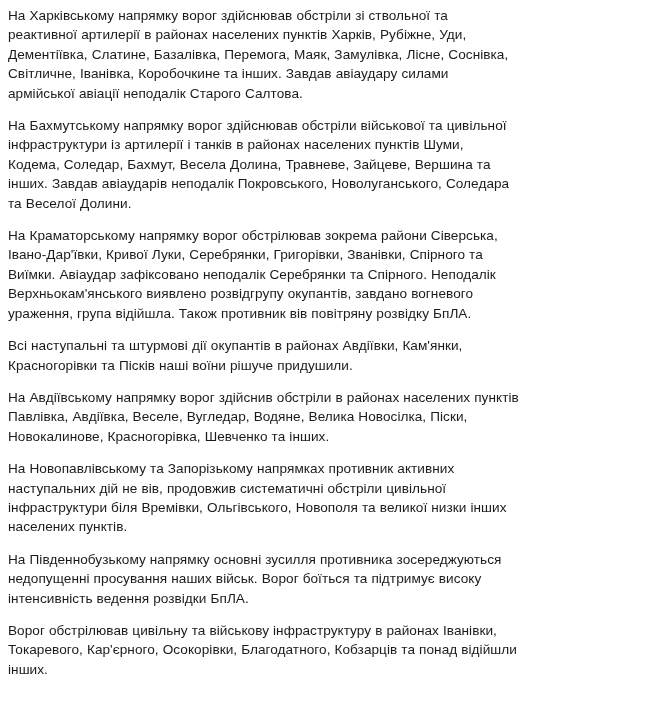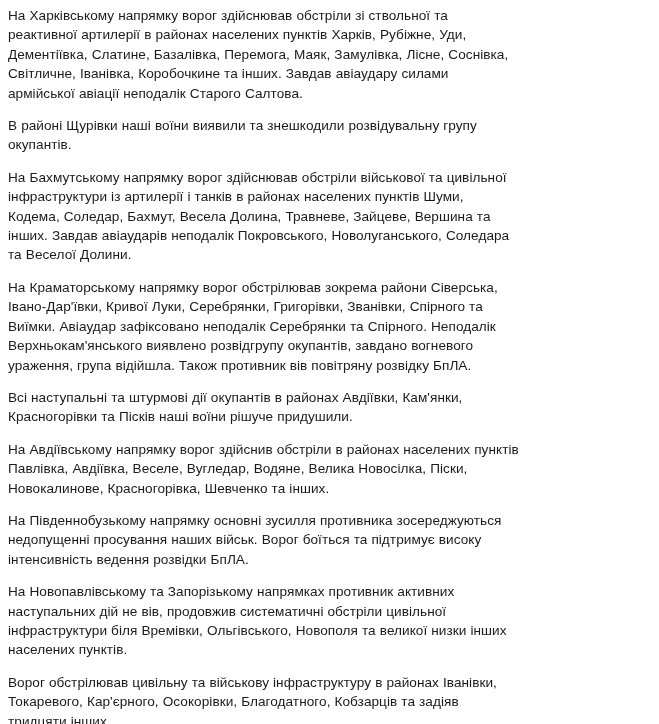--- a/index.html
+++ b/index.html
@@ -29,21 +29,20 @@
   }
   .para:last-child {
     margin-bottom: 0;
   }
 </style>
 </head>
 <body>
 
 <div class="page">
   <p class="para">На Харківському напрямку ворог здійснював обстріли зі ствольної та реактивної артилерії в районах населених пунктів Харків, Рубіжне, Уди, Дементіївка, Слатине, Базалівка, Перемога, Маяк, Замулівка, Лісне, Соснівка, Світличне, Іванівка, Коробочкине та інших. Завдав авіаудару силами армійської авіації неподалік Старого Салтова.</p>
-  <p class="para">В районі Щурівки наші воїни виявили та знешкодили розвідувальну групу окупантів.</p>
   <p class="para">На Бахмутському напрямку ворог здійснював обстріли військової та цивільної інфраструктури із артилерії і танків в районах населених пунктів Шуми, Кодема, Соледар, Бахмут, Весела Долина, Травневе, Зайцеве, Вершина та інших. Завдав авіаударів неподалік Покровського, Новолуганського, Соледара та  Веселої Долини.</p>
   <p class="para">На Краматорському напрямку ворог обстрілював зокрема райони Сіверська, Івано-Дар'ївки, Кривої Луки, Серебрянки, Григорівки, Званівки, Спірного та Виїмки.  Авіаудар зафіксовано неподалік Серебрянки та Спірного. Неподалік Верхньокам'янського виявлено розвідгрупу окупантів, завдано вогневого ураження, група відійшла. Також противник вів повітряну розвідку БпЛА.</p>
   <p class="para">Всі наступальні та штурмові дії окупантів в районах Авдіївки, Кам'янки, Красногорівки та Пісків наші воїни рішуче придушили.</p>
   <p class="para">На Авдіївському напрямку ворог здійснив обстріли в районах населених пунктів Павлівка, Авдіївка, Веселе, Вугледар, Водяне, Велика Новосілка, Піски, Новокалинове, Красногорівка, Шевченко та інших.</p>
+  <p class="para">На Новопавлівському та Запорізькому напрямках противник активних наступальних дій не вів, продовжив систематичні обстріли цивільної інфраструктури біля Времівки, Ольгівського, Новополя та великої низки інших населених пунктів.</p>
   <p class="para">На Південнобузькому напрямку основні зусилля противника зосереджуються недопущенні просування наших військ. Ворог боїться та підтримує високу інтенсивність ведення розвідки БпЛА.</p>
-  <p class="para">На Новопавлівському та Запорізькому напрямках противник активних наступальних дій не вів, продовжив систематичні обстріли цивільної інфраструктури біля Времівки, Ольгівського, Новополя та великої низки інших населених пунктів.</p>
-  <p class="para">Ворог обстрілював цивільну та військову інфраструктуру в районах Іванівки, Токаревого, Кар'єрного, Осокорівки, Благодатного, Кобзарців та задіяв тридцяти інших.</p>
+  <p class="para">Ворог обстрілював цивільну та військову інфраструктуру в районах Іванівки, Токаревого, Кар'єрного, Осокорівки, Благодатного, Кобзарців та понад відійшли інших.</p>
 </div>
 
 </body></html>

